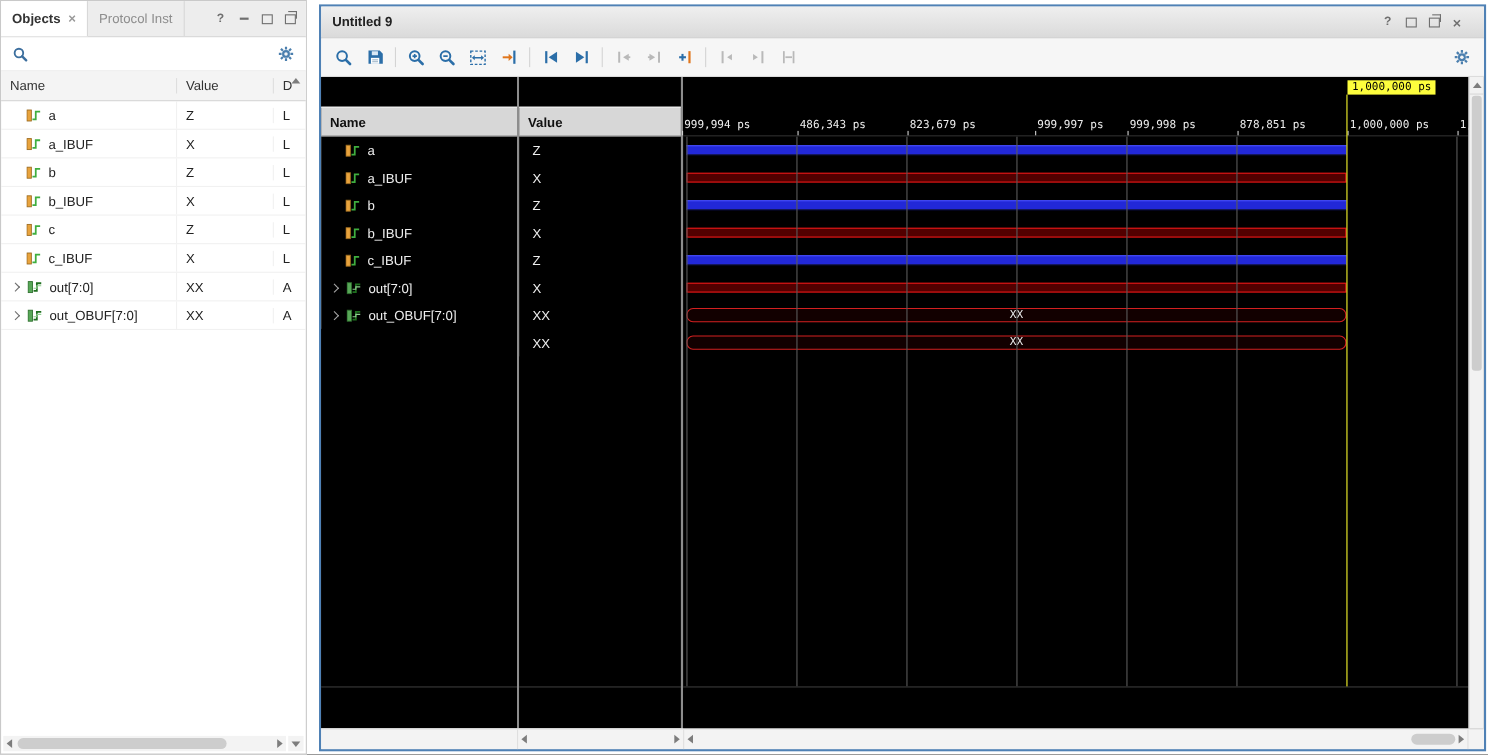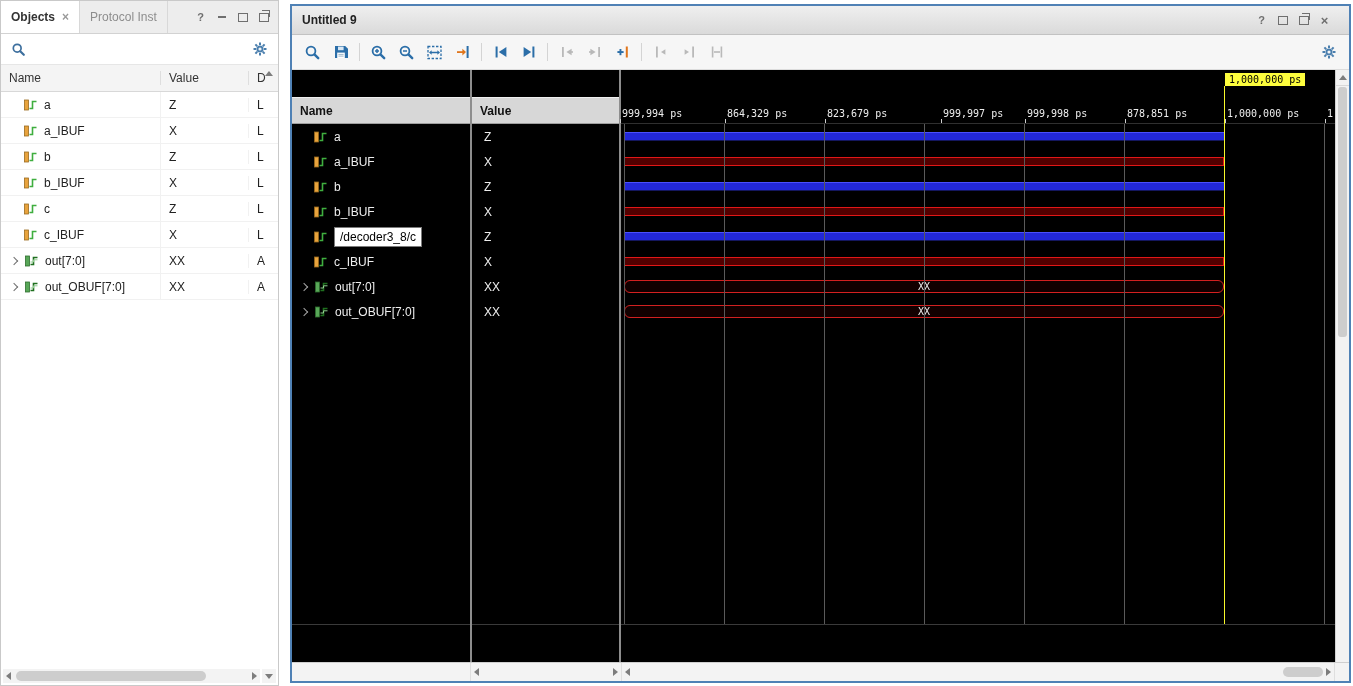--- a/index.html
+++ b/index.html
@@ -462,30 +462,20 @@
               <span class="slbl">b_IBUF</span>
             </div>
             <div class="srow nrow">
               <span class="wchev-sp"></span>
               <span class="sig-icon">
                 <svg width="14" height="12" viewBox="0 0 14 12">
                   <rect x="0.5" y="1" width="4" height="10" fill="#e8a33d" stroke="#9a6a1f" stroke-width="0.8"></rect>
                   <polyline points="5.5,9.5 8.5,9.5 8.5,2.5 12.5,2.5" fill="none" stroke="#3fae3f" stroke-width="1.6"></polyline>
                 </svg>
               </span>
-              <span class="tooltip">/decoder3_8/c</span>
-            </div>
-            <div class="srow nrow">
-              <span class="wchev-sp"></span>
-              <span class="sig-icon">
-                <svg width="14" height="12" viewBox="0 0 14 12">
-                  <rect x="0.5" y="1" width="4" height="10" fill="#e8a33d" stroke="#9a6a1f" stroke-width="0.8"></rect>
-                  <polyline points="5.5,9.5 8.5,9.5 8.5,2.5 12.5,2.5" fill="none" stroke="#3fae3f" stroke-width="1.6"></polyline>
-                </svg>
-              </span>
               <span class="slbl">c_IBUF</span>
             </div>
             <div class="srow nrow">
               <span class="wchev"></span>
               <span class="sig-icon">
                 <svg width="14" height="12" viewBox="0 0 14 12">
                   <rect x="0.5" y="1" width="4" height="10" fill="#58a758" stroke="#2e6e2e" stroke-width="0.8"></rect>
                   <polyline points="5.5,9.5 8.5,9.5 8.5,2.5 12.5,2.5" fill="none" stroke="#1f6f1f" stroke-width="1.6"></polyline>
                   <polyline points="5.5,7 8.5,7 8.5,4.8 12.5,4.8" fill="none" stroke="#8fce8f" stroke-width="1"></polyline>
                 </svg>
@@ -524,21 +514,21 @@
         <div class="filler"></div>
         <div class="strip-bottom"></div>
       </div>
       <div class="col-split"></div>
       <div class="col-canvas">
         <div class="canvas-top">
           <div class="cursor-label" style="left: 604px;">1,000,000 ps</div>
         </div>
         <div class="ruler">
             <div class="rtick" style="left: 1px;">999,994 ps</div>
-            <div class="rtick" style="left: 106px;">864,329 ps</div>
+            <div class="rtick" style="left: 106px;">486,343 ps</div>
             <div class="rtick" style="left: 206px;">823,679 ps</div>
             <div class="rtick" style="left: 322px;">999,997 ps</div>
             <div class="rtick" style="left: 406px;">999,998 ps</div>
             <div class="rtick" style="left: 506px;">878,851 ps</div>
             <div class="rtick" style="left: 606px;">1,000,000 ps</div>
             <div class="rtick" style="left: 706px;">1,</div>
           </div>
         <div class="grid-wrap">
           <div class="wave-rows">
               <div class="wrow">

